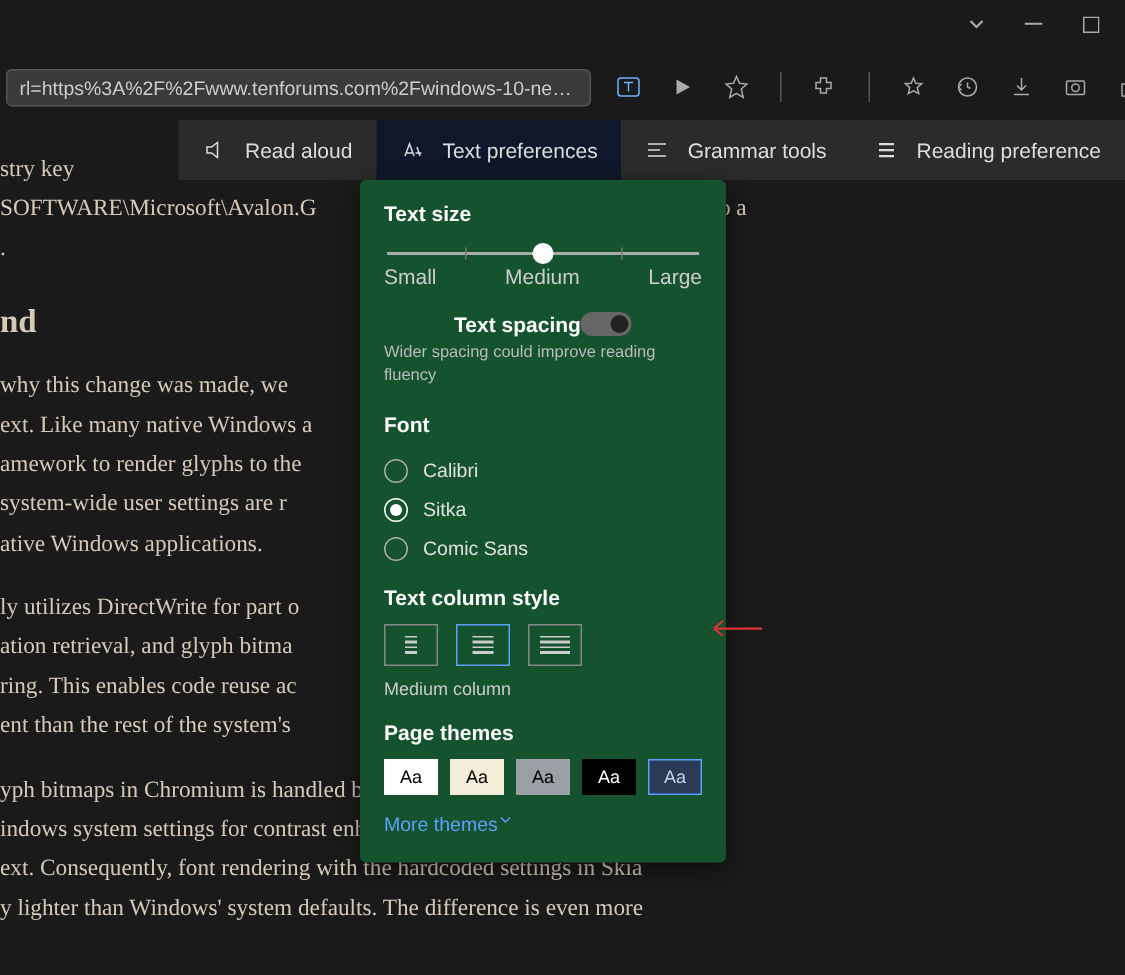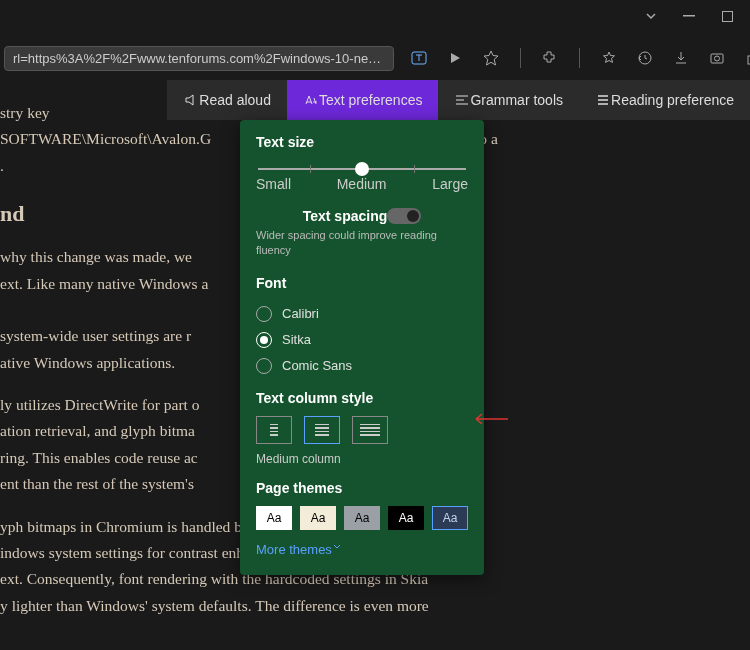--- a/index.html
+++ b/index.html
@@ -53,28 +53,28 @@
   position: absolute;
   top: 80px; right: 0;
   height: 40px;
   display: flex;
   align-items: center;
   background: #2b2b2b;
 }
 .tab-item {
   display: flex;
   align-items: center;
-  gap: 0;
+  gap: 12px;
   padding: 0 16px;
   height: 100%;
   color: #ddd;
   font-size: 14px;
   cursor: pointer;
 }
-.tab-item.active { background: #6d28d9; }
+.tab-item.active { background: #0f172a; }
 .tab-icon { display:inline-flex; align-items:center; }
 .content {
   position: absolute;
   top: 76px; left: 0; right: 0; bottom: 0;
   padding: 24px 0 0 0;
   color: #d6c9b8;
   font-family: Georgia, serif;
   font-size: 15.5px;
   line-height: 1.7;
 }
@@ -250,21 +250,21 @@
 </div>
 
 <div class="content">
   <p><span>stry key</span><br>
      <span>SOFTWARE\Microsoft\Avalon.G</span>
      <span style="margin-left:260px">to a</span><br>
      <span>.</span></p>
   <h2>nd</h2>
   <p><span> why this change was made, we</span><br>
      <span>ext. Like many native Windows a</span><span style="margin-left:255px">lge</span><br>
-     <br>
+     <span>amework to render glyphs to the</span><br>
      <span> system-wide user settings are r</span><span style="margin-left:250px">ring</span><br>
      <span>ative Windows applications.</span></p>
   <p><span>ly utilizes DirectWrite for part o</span><span style="margin-left:260px">nt</span><br>
      <span>ation retrieval, and glyph bitma</span><span style="margin-left:255px">text</span><br>
      <span>ring. This enables code reuse ac</span><span style="margin-left:255px">the</span><br>
      <span>ent than the rest of the system's</span></p>
   <p><span>yph bitmaps in Chromium is handled by the Skia graphics library</span><br>
      <span>indows system settings for contrast enhancement and gamma</span><br>
      <span>ext. Consequently, font rendering with the hardcoded settings in Skia</span><br>
      <span>y lighter than Windows' system defaults. The difference is even more</span></p>

